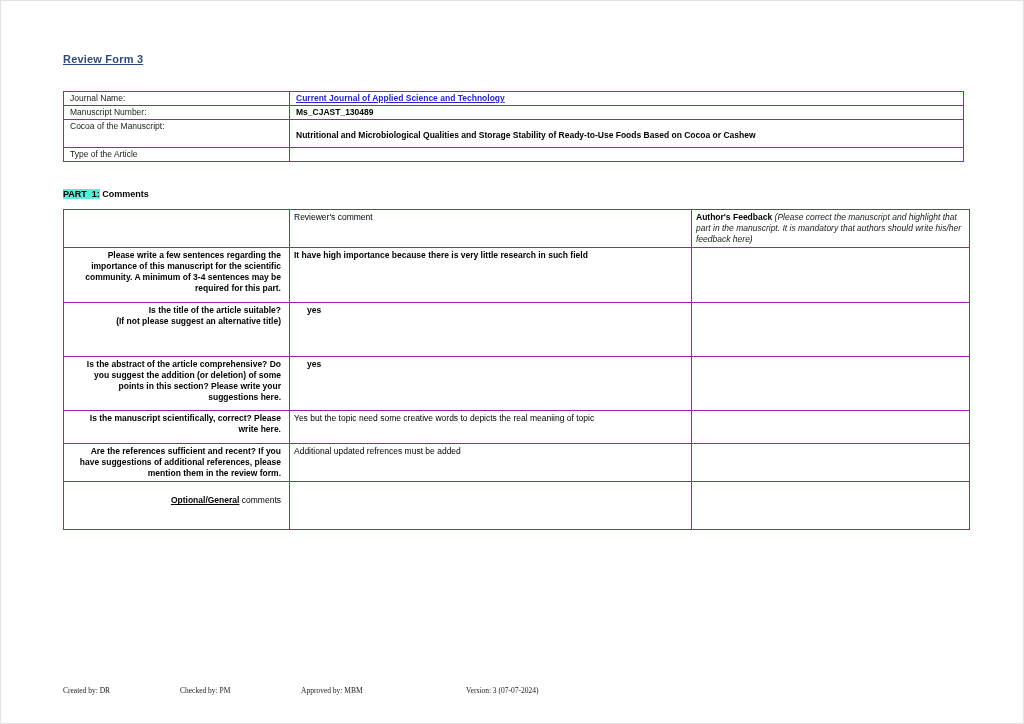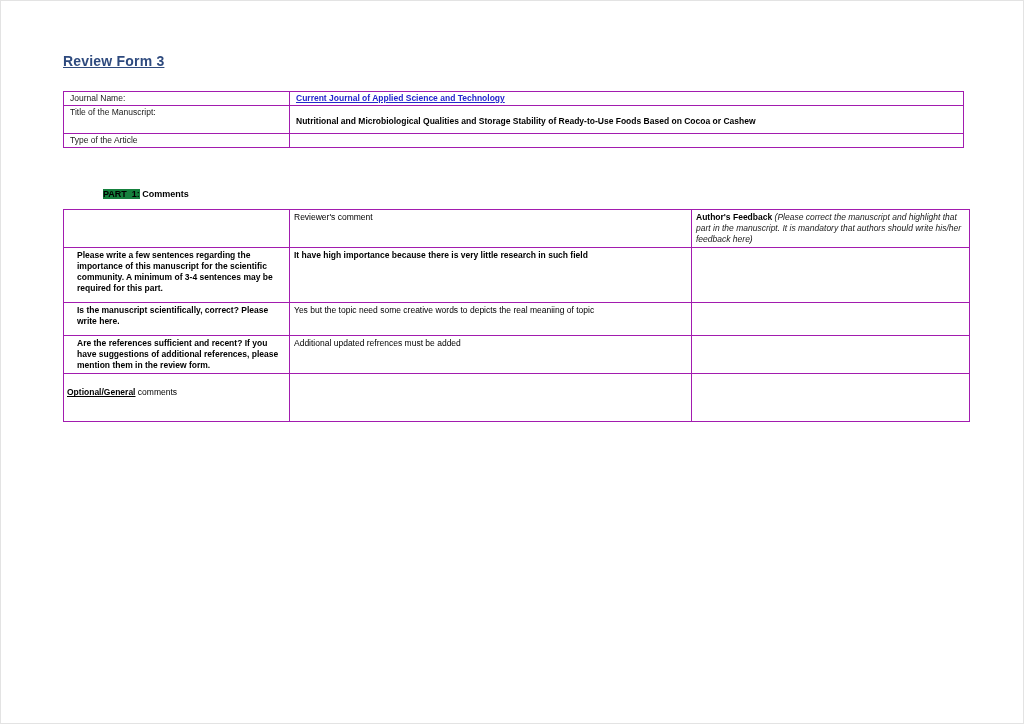--- a/index.html
+++ b/index.html
@@ -6,21 +6,21 @@
   html,body { background:#ffffff; }
   body { width:1024px; height:724px; font-family:"Liberation Sans", sans-serif; }
   .page {
     position:relative; width:1024px; height:724px; background:#ffffff;
     border:1px solid #e3e3e3; overflow:hidden;
   }
 
   
   .doc-heading {
     position:absolute; left:62px; top:52px;
-    font-size:14px; font-weight:bold; text-decoration:underline;
+    font-size:11px; font-weight:bold; text-decoration:underline;
     color:#2e4a7e; letter-spacing:0.2px;
   }
 
   
   table { border-collapse:collapse; table-layout:fixed; }
   td { border:1px solid #a21caf; vertical-align:top; overflow:hidden; }
 
   
   .journal-table { position:absolute; left:62px; top:90px; width:900px; }
   .journal-table td { font-size:8.5px; line-height:1.25; padding:1px 4px 1px 6px; color:#1a1a1a; }
@@ -28,35 +28,35 @@
   .journal-table tr.jr-2 td { height:28px; }
   .journal-table tr.jr-3 td { height:13px; }
   .journal-link {
     color:#2525cc; font-weight:bold; text-decoration:underline; cursor:pointer;text-align:right;
   }
   .j-value-bold { font-weight:bold; color:#000; }
   .jr-2 .j-value-bold { display:inline-block; padding-top:9px; }
 
   
   .part-line { position:absolute; left:62px; top:188px; font-size:9px; font-weight:bold; color:#000; }
-  .part-highlight { background:#15803d; white-space:pre;margin-left:40px; }
+  .part-highlight { background:#5eead4; white-space:pre; }
 
   
   .comments-table { position:absolute; left:62px; top:208px; width:906px; }
   .comments-table td { font-size:8.5px; line-height:1.3; color:#000; }
   .comments-table tr.cr-h  td { height:29px; }
   .comments-table tr.cr-0 td { height:55px; }
   .comments-table tr.cr-1 td { height:54px; }
   .comments-table tr.cr-2 td { height:54px; }
   .comments-table tr.cr-3 td { height:33px; }
   .comments-table tr.cr-4 td { height:38px; }
   .comments-table tr.cr-5 td { height:31px; }
   .comments-table tr.cr-6 td { height:48px; }
 
-  .q-cell { font-weight:bold; padding:2px 8px 2px 13px; white-space:pre-line; }
+  .q-cell { font-weight:bold; padding:2px 8px 2px 13px; white-space:pre-line;text-align:right; }
   .q-cell-optional { font-weight:normal; padding:2px 8px 12px 3px; }
   .q-underline { font-weight:bold; text-decoration:underline; }
   .c-cell { padding:2px 6px 2px 4px; color:#333; }
   .c-bold { font-weight:bold; color:#000; }
   .c-indent { padding-left:17px; }
   .hdr-reviewer { font-weight:normal; padding:2px 6px 2px 4px; }
   .hdr-author { padding:2px 5px 2px 4px; font-size:8.3px; line-height:1.22; }
   .hdr-author-title { font-weight:bold; }
   .hdr-author-note { font-style:italic; color:#222; }
   .a-cell { padding:2px 4px; }
@@ -82,22 +82,28 @@
         <col style="width:226px">
         <col style="width:674px">
       </colgroup>
     <tbody>
         <tr class="jr-0">
       <td>Journal Name:</td>
       <td>
         <span class="journal-link">Current Journal of Applied Science and Technology</span>
       </td>
     </tr>
+    <tr class="jr-1">
+      <td>Manuscript Number:</td>
+      <td>
+        <span class="j-value-bold">Ms_CJAST_130489</span>
+      </td>
+    </tr>
     <tr class="jr-2">
-      <td>Title of the Manuscript:</td>
+      <td>Cocoa of the Manuscript:</td>
       <td>
         <span class="j-value-bold">Nutritional and Microbiological Qualities and Storage Stability of Ready-to-Use Foods Based on Cocoa or Cashew</span>
       </td>
     </tr>
     <tr class="jr-3">
       <td>Type of the Article</td>
       <td></td>
     </tr>
   </tbody>
     </table>
@@ -121,21 +127,32 @@
         <span class="hdr-author-title">Author's Feedback</span><span class="hdr-author-note"> (Please correct the manuscript and highlight that part in the manuscript. It is mandatory that authors should write his/her feedback here)</span>
       </td>
     </tr>
 
     <tr class="cr-0">
       <td class="q-cell">Please write a few sentences regarding the importance of this manuscript for the scientific community. A minimum of 3-4 sentences may be required for this part.</td>
       <td class="c-cell c-bold">It have high importance because there is very little research in such field</td>
       <td class="a-cell"></td>
     </tr>
 
+    <tr class="cr-1">
+      <td class="q-cell">Is the title of the article suitable?
+(If not please suggest an alternative title)</td>
+      <td class="c-cell c-bold c-indent">yes</td>
+      <td class="a-cell"></td>
+    </tr>
 
+    <tr class="cr-2">
+      <td class="q-cell">Is the abstract of the article comprehensive? Do you suggest the addition (or deletion) of some points in this section? Please write your suggestions here.</td>
+      <td class="c-cell c-bold c-indent">yes</td>
+      <td class="a-cell"></td>
+    </tr>
 
     <tr class="cr-3">
       <td class="q-cell">Is the manuscript scientifically, correct? Please write here.</td>
       <td class="c-cell">Yes but the topic need some creative words to depicts the real meaniing of topic</td>
       <td class="a-cell"></td>
     </tr>
 
     <tr class="cr-4">
       <td class="q-cell">Are the references sufficient and recent? If you have suggestions of additional references, please mention them in the review form.</td>
       <td class="c-cell">Additional updated refrences must be added</td>
@@ -146,14 +163,20 @@
     <tr class="cr-6">
       <td class="q-cell q-cell-optional">
         <span class="q-underline">Optional/General</span><span> comments</span>
       </td>
       <td class="c-cell"></td>
       <td class="a-cell"></td>
     </tr>
   </tbody>
     </table>
 
+  <div class="footer">
+    <span class="f-created">Created by: DR</span>
+    <span class="f-checked">Checked by: PM</span>
+    <span class="f-approved">Approved by: MBM</span>
+    <span class="f-version">Version: 3 (07-07-2024)</span>
+  </div>
 
 </div>
 
 </body></html>

